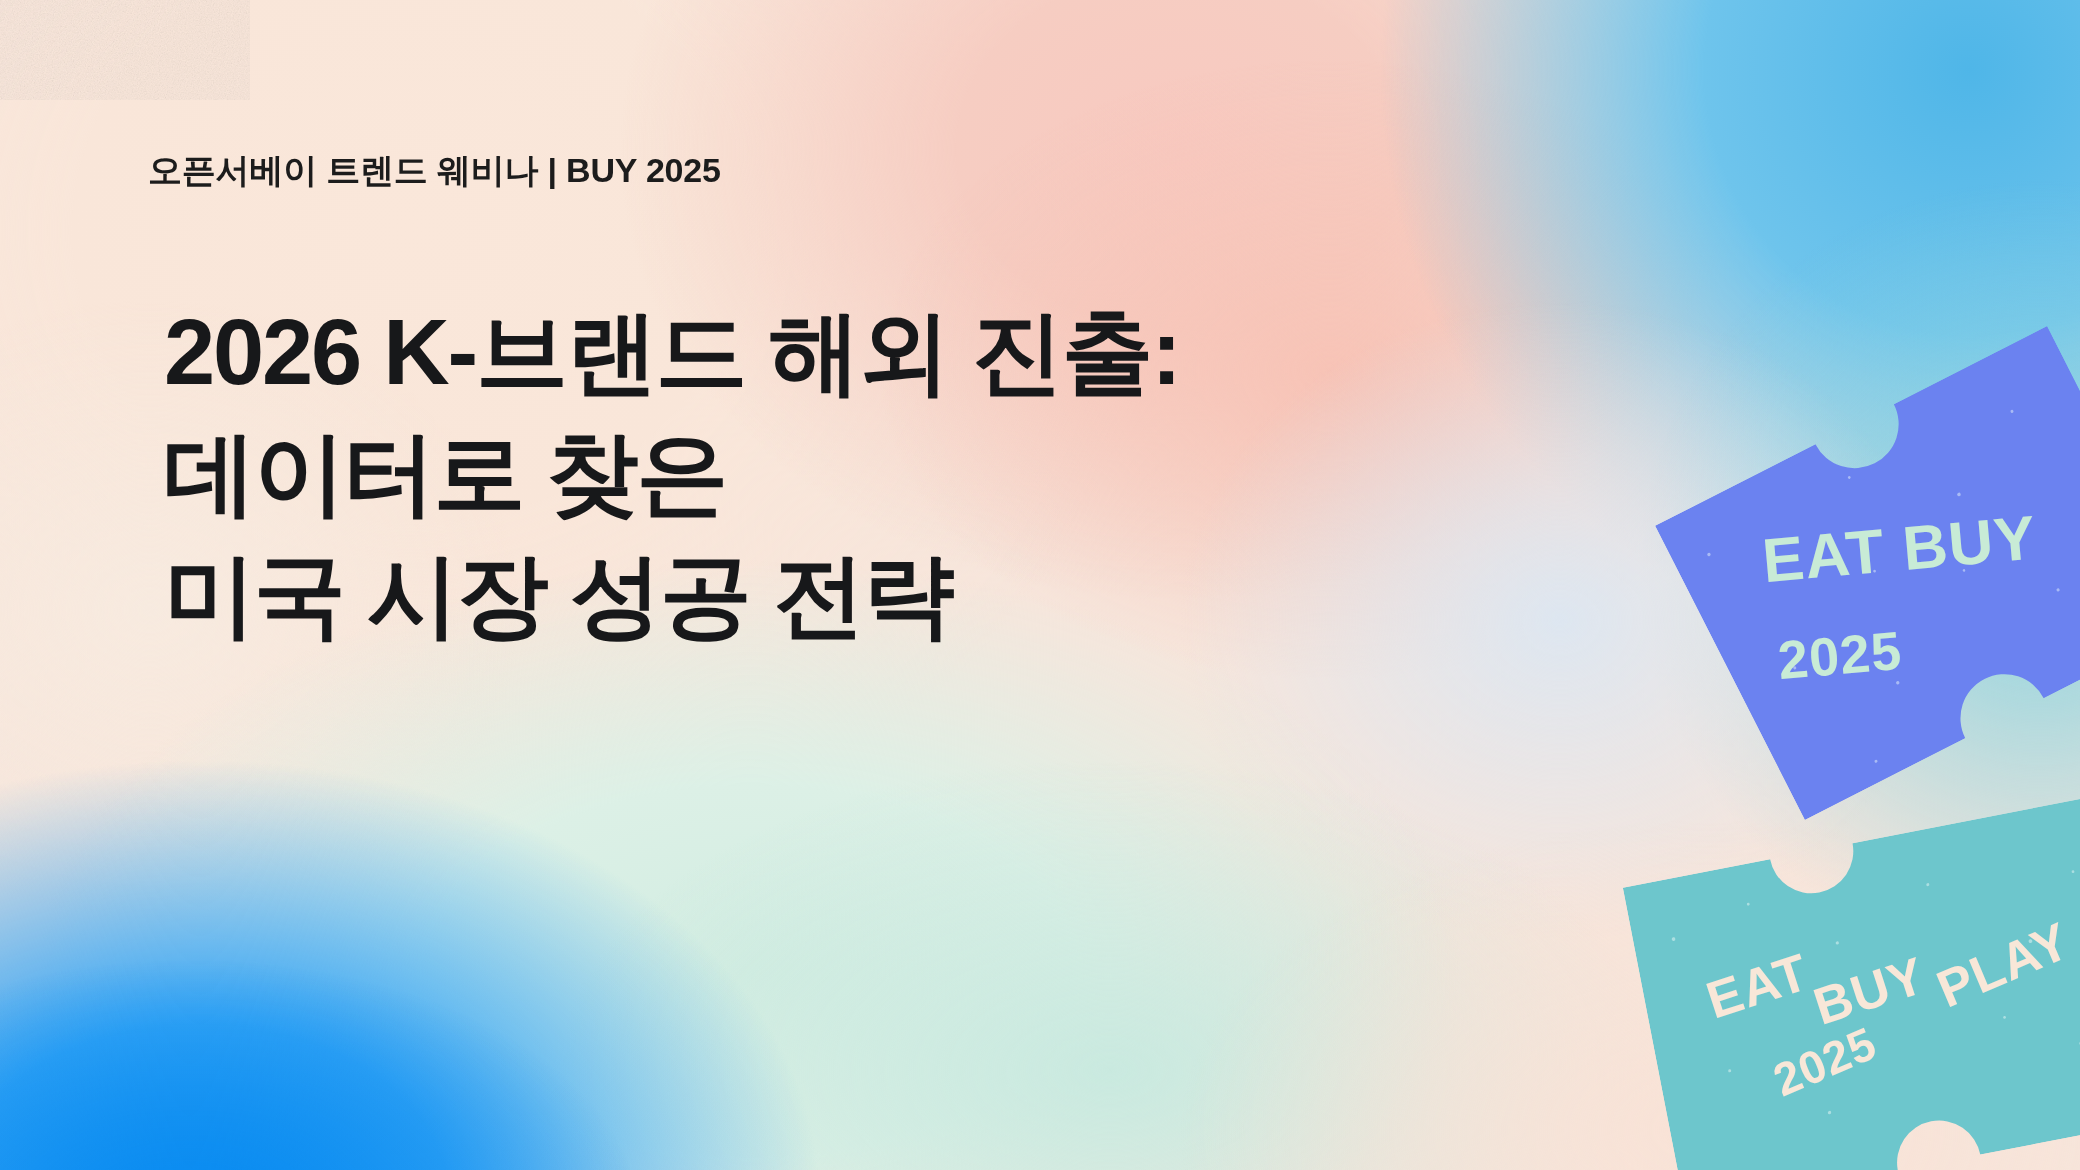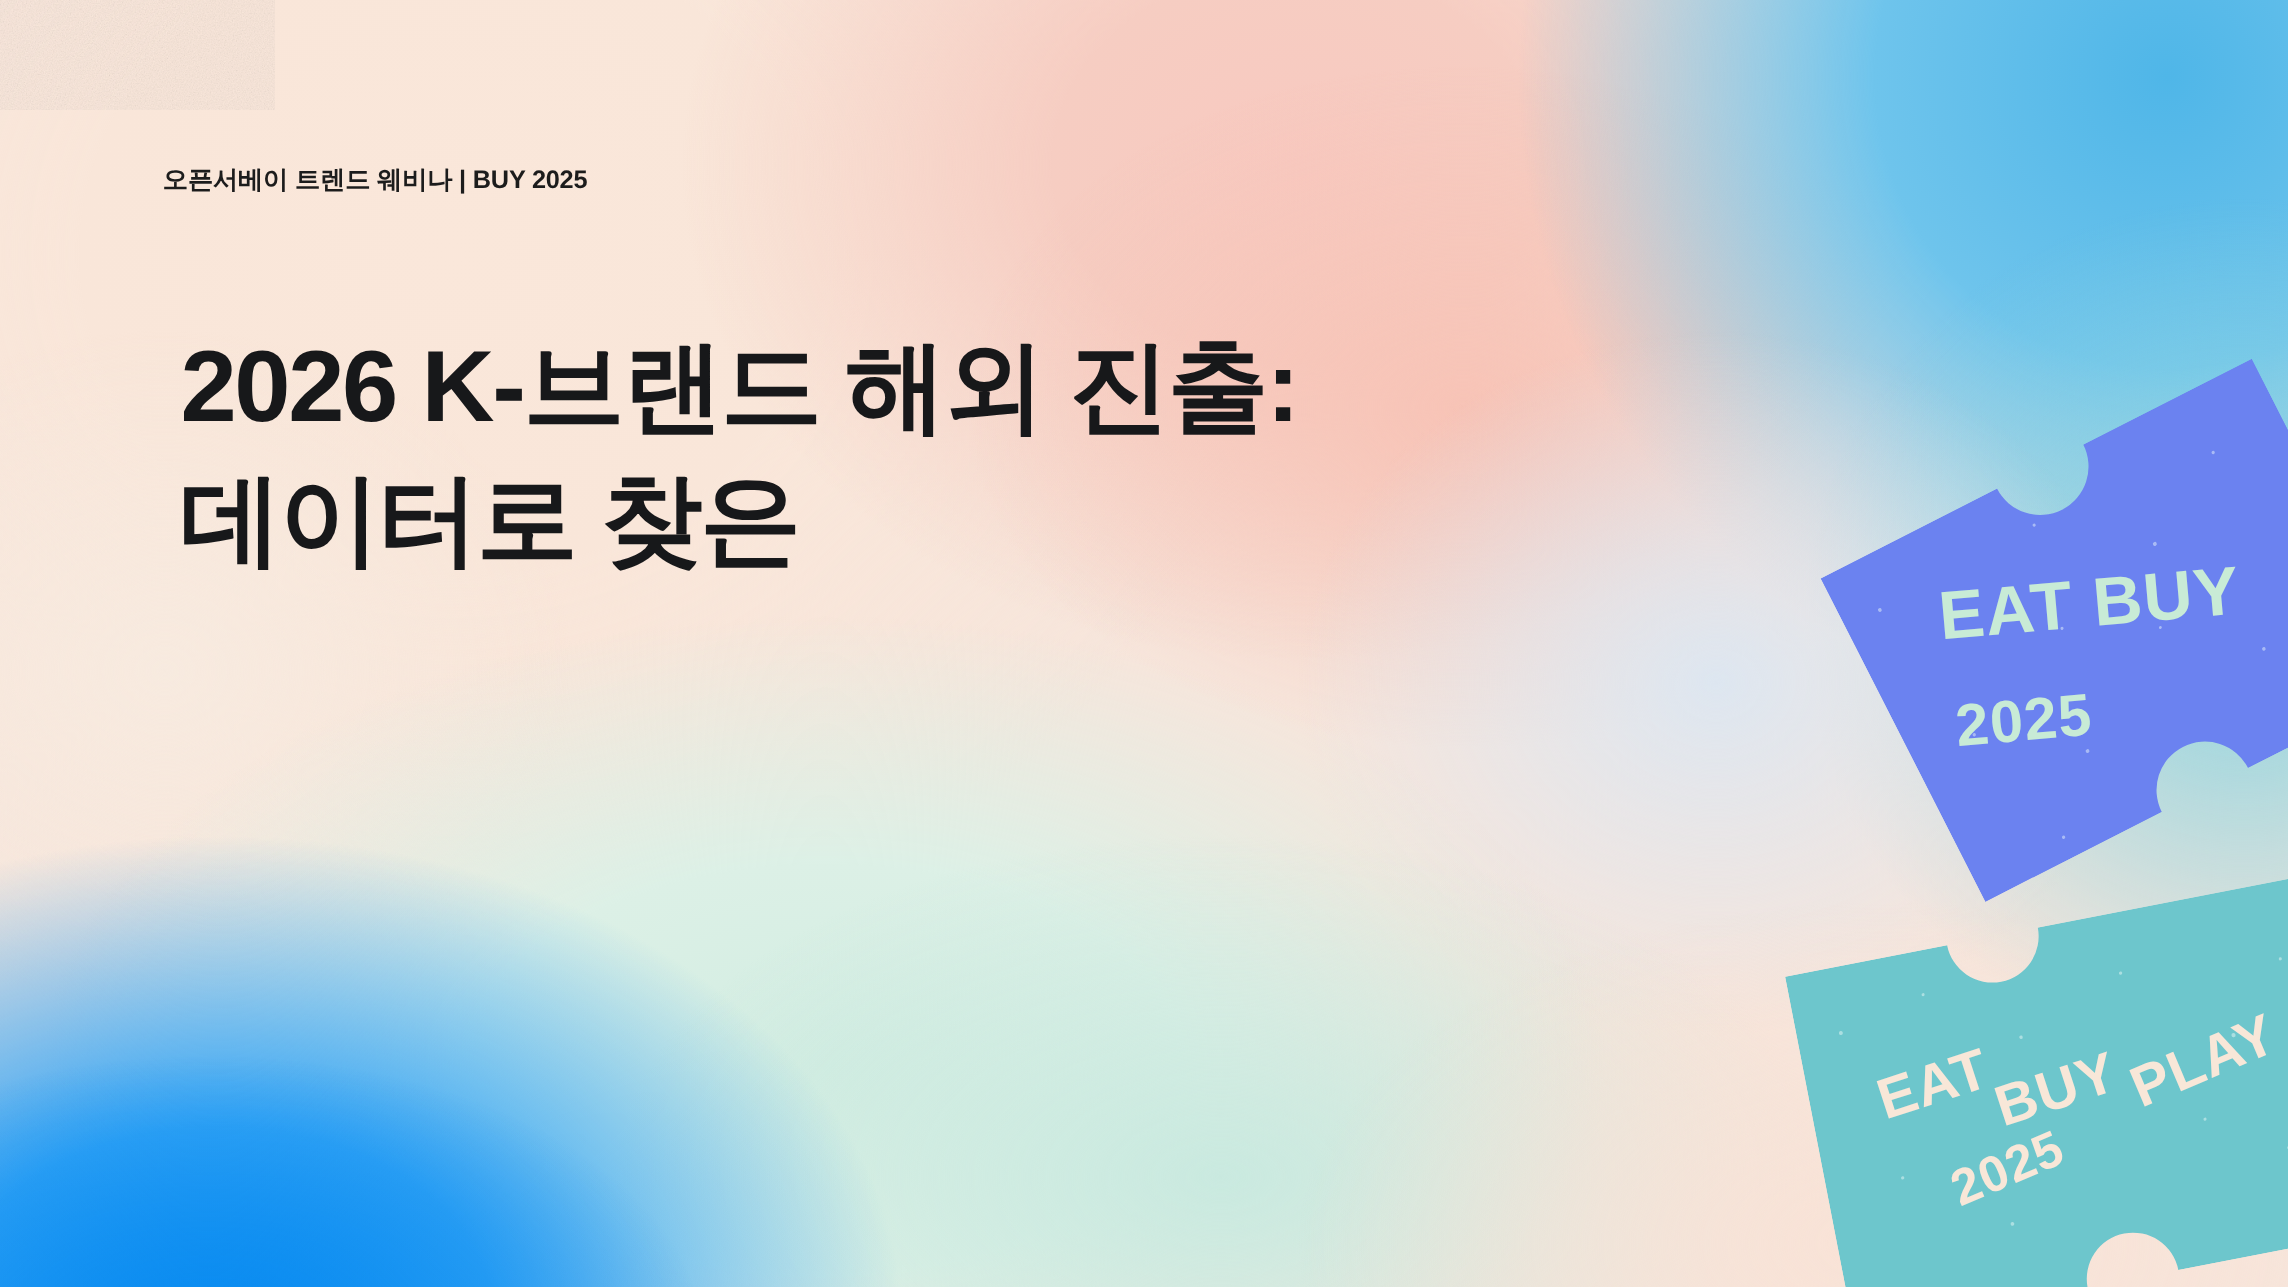--- a/index.html
+++ b/index.html
@@ -70,21 +70,21 @@
   }
   .grain2{
     position:absolute;inset:-50px;
     opacity:.30;mix-blend-mode:screen;pointer-events:none;
   }
 
   
   .content{position:absolute;left:148px;top:0;z-index:6;}
   .eyebrow{
     position:absolute;left:0;top:148px;white-space:nowrap;
-    font-size:23px;font-weight:700;letter-spacing:-0.2px;
+    font-size:34px;font-weight:700;letter-spacing:-0.2px;
     color:#1C1C1C;
   }
   .headline{
     position:absolute;left:0;top:292px;
     font-size:92px;font-weight:800;line-height:1.32;
     letter-spacing:-2.2px;color:#17181A;white-space:nowrap;margin-left:16px;
   }
   .headline .ln{display:block;}
 
   
@@ -209,16 +209,17 @@
       <span class="tk-label word" style="left:70px;top:96px;transform:rotate(22deg);">EAT BUY</span>
       <span class="tk-label yr" style="left:44px;top:168px;transform:rotate(22deg);">2025</span>
     </div>
   </div>
 
   <div class="content">
     <div class="eyebrow">오픈서베이 트렌드 웨비나 | BUY 2025</div>
     <div class="headline">
       <span class="ln">2026 K-브랜드 해외 진출:</span>
       <span class="ln">데이터로 찾은</span>
+      <span class="ln">미국 시장 성공 전략</span>
     </div>
   </div>
 
 </div>
 
 </body></html>

